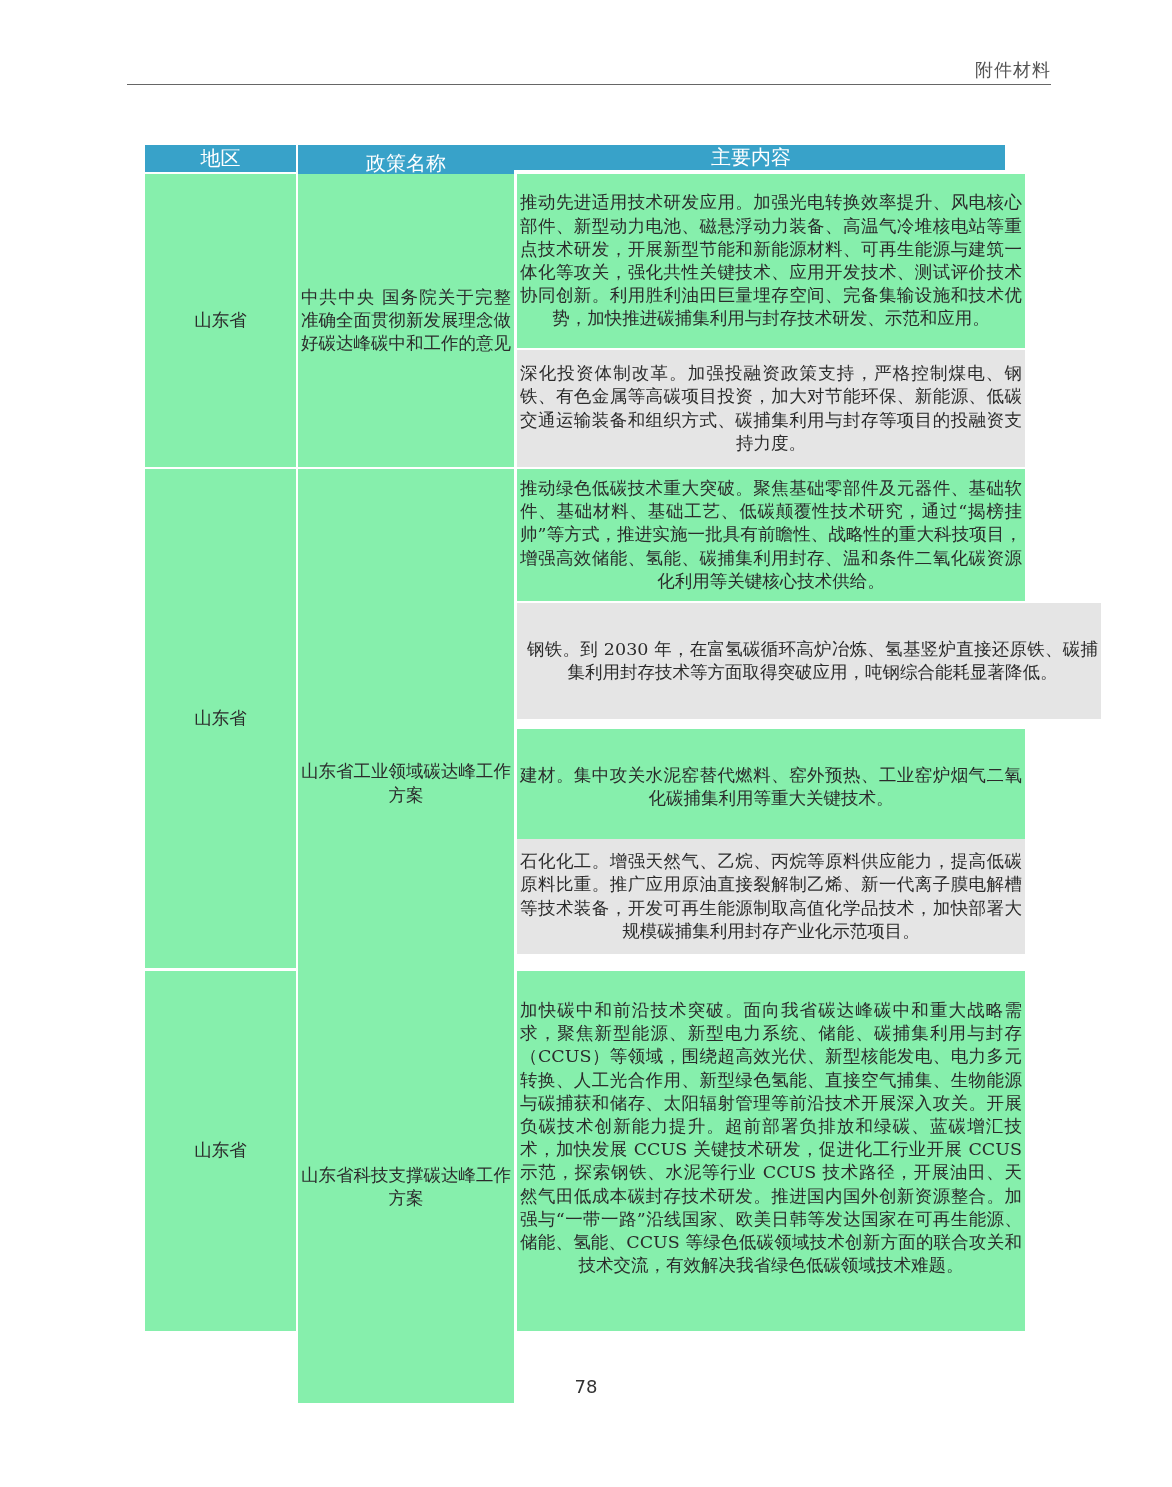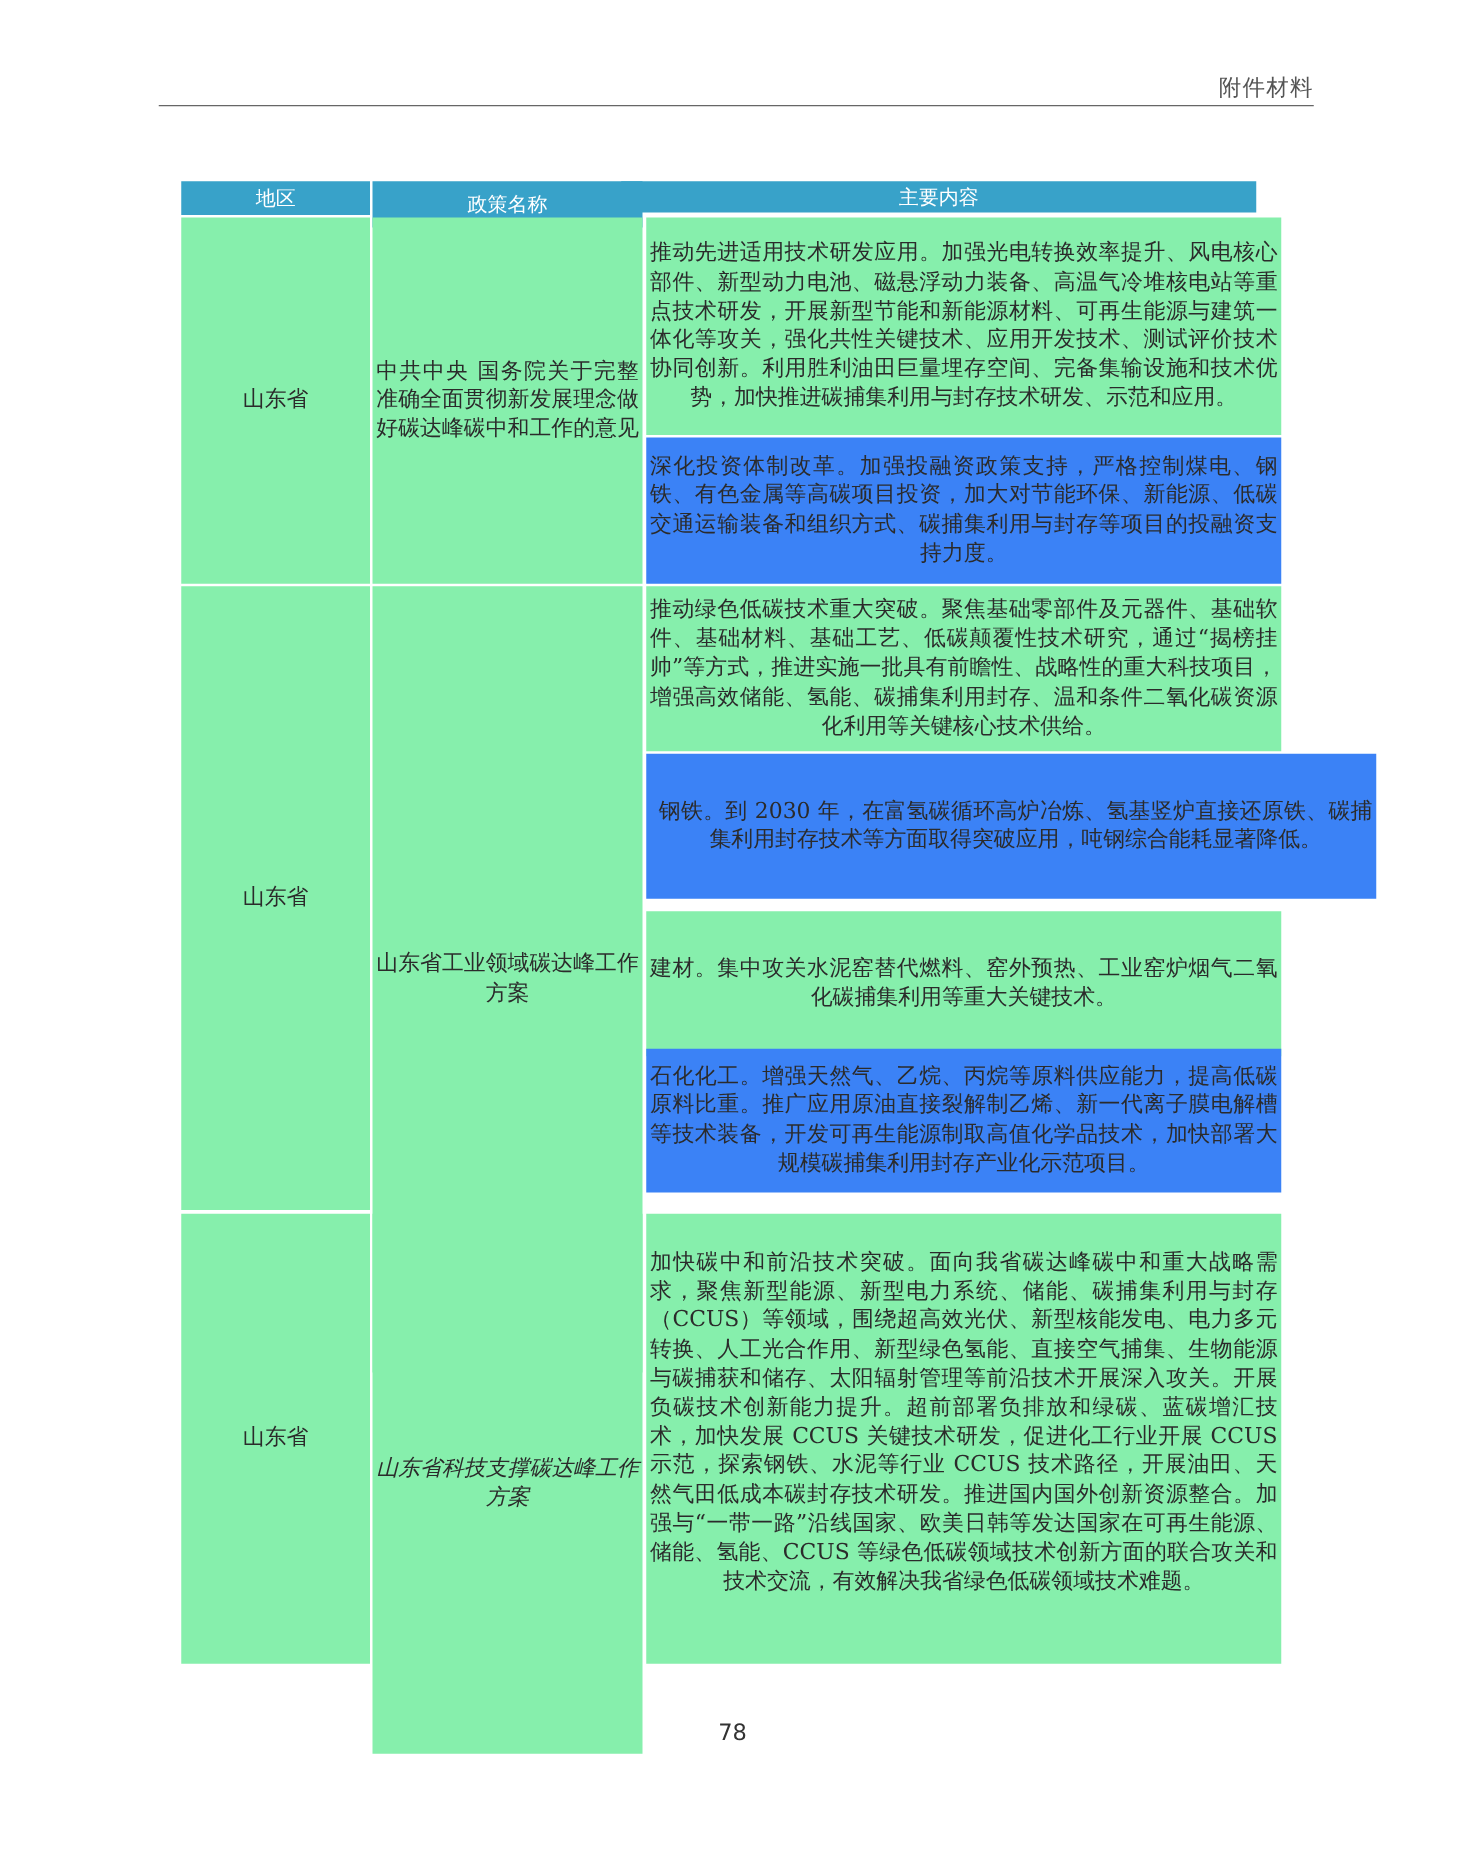--- a/index.html
+++ b/index.html
@@ -15,23 +15,23 @@
   .running-head span {
     position: absolute; right: 0; top: 2px; font-family: "DejaVu Sans", sans-serif;
     font-size: 18px; color: #555; letter-spacing: 1px;
   }
   .tbl { position: absolute; left: 145px; top: 145px; width: 880px; }
   .cell {
     position: absolute; box-sizing: border-box; display: flex;
     align-items: center; justify-content: center; text-align: center;
     font-size: 17.5px; line-height: 23.2px;
   }
-  .hdr { background: #38a2c9; color: #ffffff; font-family: "DejaVu Sans", sans-serif; font-size: 16px; }
+  .hdr { background: #38a2c9; color: #ffffff; font-family: "DejaVu Sans", sans-serif; font-size: 20px; }
   .dark { background: #86efac; }
-  .light { background: #3b82f6; }
+  .light { background: #e5e5e5; }
   .txt { padding: 0 3px; text-align-last: center; text-align: justify; }
   .page-num {
     position: absolute; left: 0; width: 1172px; top: 1376px; text-align: center;
     font-family: "DejaVu Sans", sans-serif; font-size: 18px; color: #333;
   }
 </style>
 </head>
 <body>
 
 <div class="running-head">
@@ -66,21 +66,21 @@
     <span>钢铁。到 2030 年，在富氢碳循环高炉冶炼、氢基竖炉直接还原铁、碳捕集利用封存技术等方面取得突破应用，吨钢综合能耗显著降低。</span>
   </div>
   <div class="cell dark txt" style="left:372px;top:584px;width:508px;height:116px;">
     <span>建材。集中攻关水泥窑替代燃料、窑外预热、工业窑炉烟气二氧化碳捕集利用等重大关键技术。</span>
   </div>
   <div class="cell light txt" style="left:372px;top:694px;width:508px;height:115px;">
     <span>石化化工。增强天然气、乙烷、丙烷等原料供应能力，提高低碳原料比重。推广应用原油直接裂解制乙烯、新一代离子膜电解槽等技术装备，开发可再生能源制取高值化学品技术，加快部署大规模碳捕集利用封存产业化示范项目。</span>
   </div>
 
   <div class="cell dark" style="left:0;top:826px;width:151px;height:360px;">山东省</div>
-  <div class="cell dark txt" style="left:153px;top:826px;width:216px;height:432px;font-style:italic;">
+  <div class="cell dark txt" style="left:153px;top:826px;width:216px;height:432px;">
     <span>山东省科技支撑碳达峰工作方案</span>
   </div>
   <div class="cell dark txt" style="left:372px;top:826px;width:508px;height:360px;align-items:flex-start;padding-top:28px;">
     <span>加快碳中和前沿技术突破。面向我省碳达峰碳中和重大战略需求，聚焦新型能源、新型电力系统、储能、碳捕集利用与封存（CCUS）等领域，围绕超高效光伏、新型核能发电、电力多元转换、人工光合作用、新型绿色氢能、直接空气捕集、生物能源与碳捕获和储存、太阳辐射管理等前沿技术开展深入攻关。开展负碳技术创新能力提升。超前部署负排放和绿碳、蓝碳增汇技术，加快发展 CCUS 关键技术研发，促进化工行业开展 CCUS 示范，探索钢铁、水泥等行业 CCUS 技术路径，开展油田、天然气田低成本碳封存技术研发。推进国内国外创新资源整合。加强与“一带一路”沿线国家、欧美日韩等发达国家在可再生能源、储能、氢能、CCUS 等绿色低碳领域技术创新方面的联合攻关和技术交流，有效解决我省绿色低碳领域技术难题。</span>
   </div>
 </div>
 
 <div class="page-num">78</div>
 
 </body></html>

